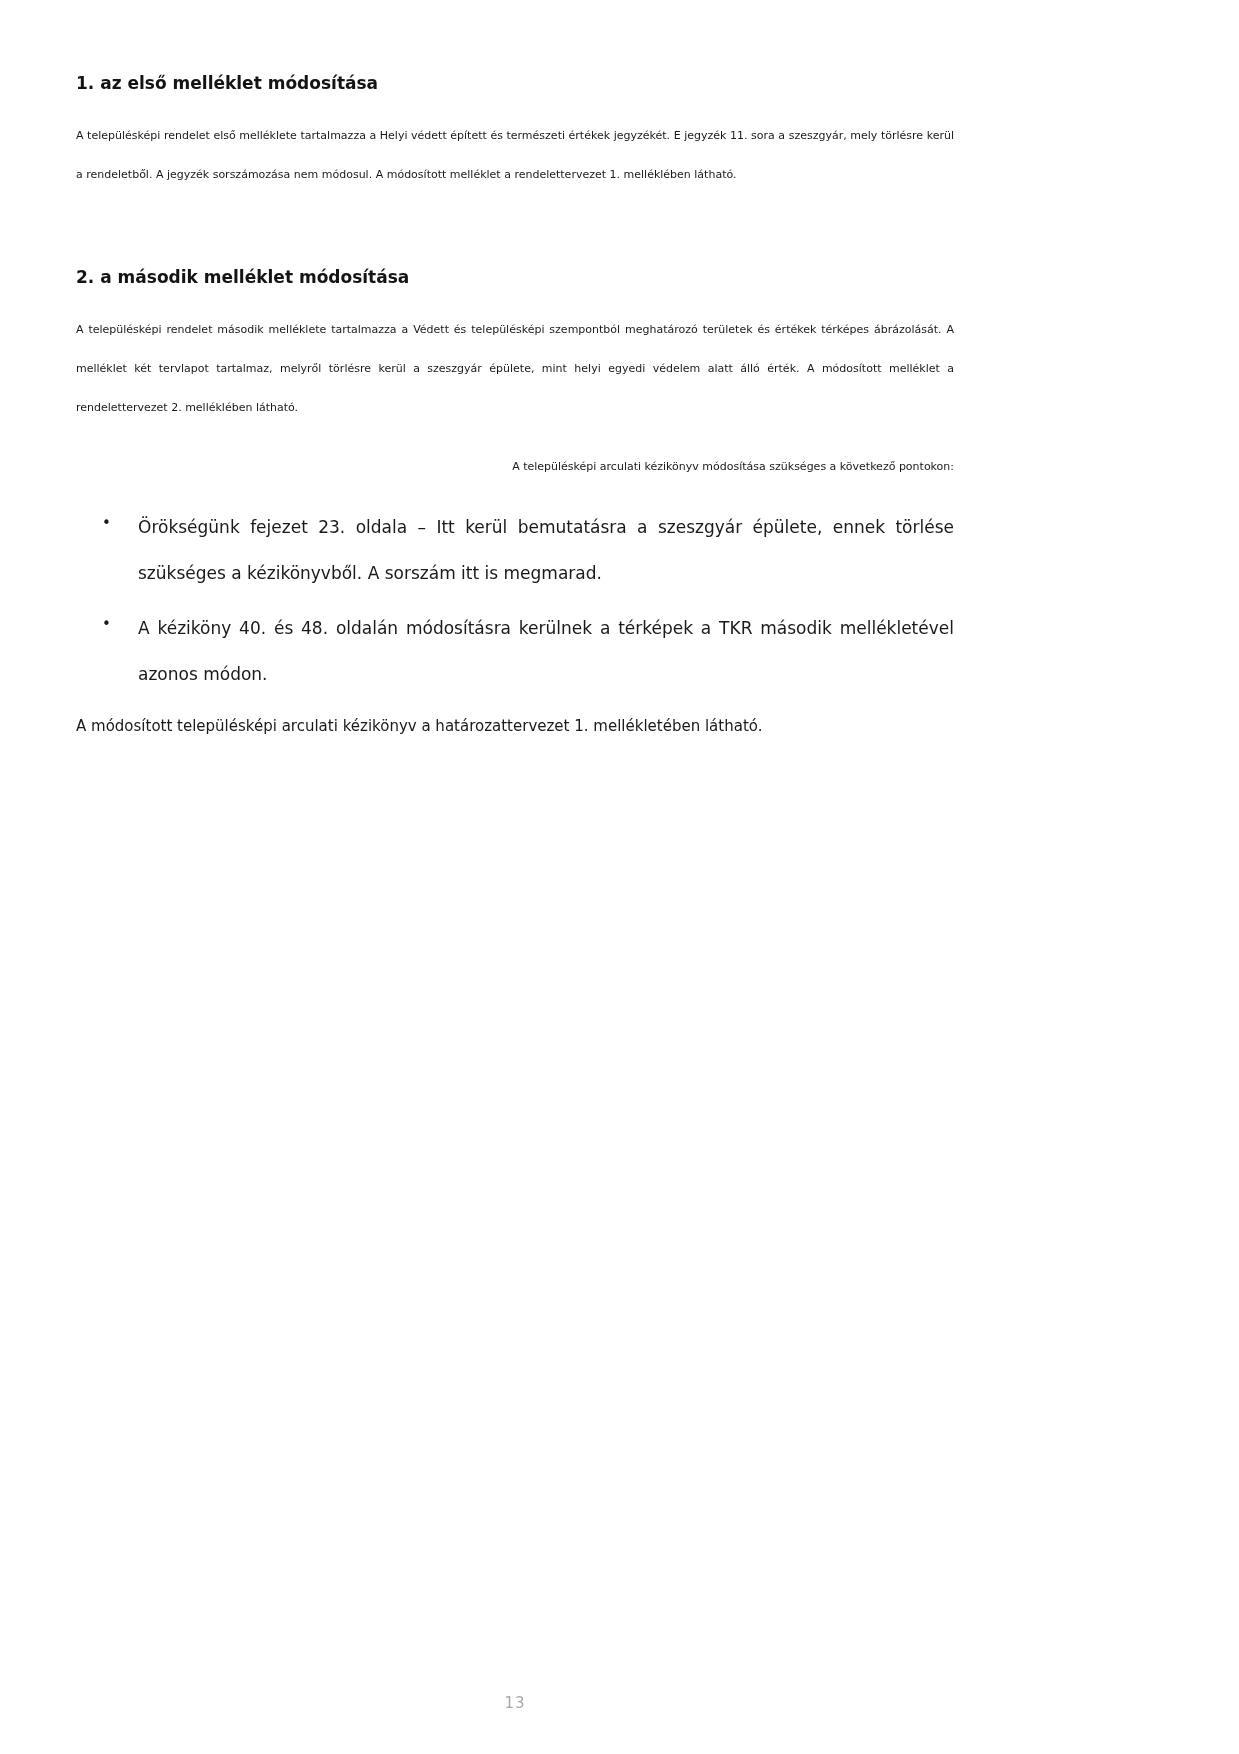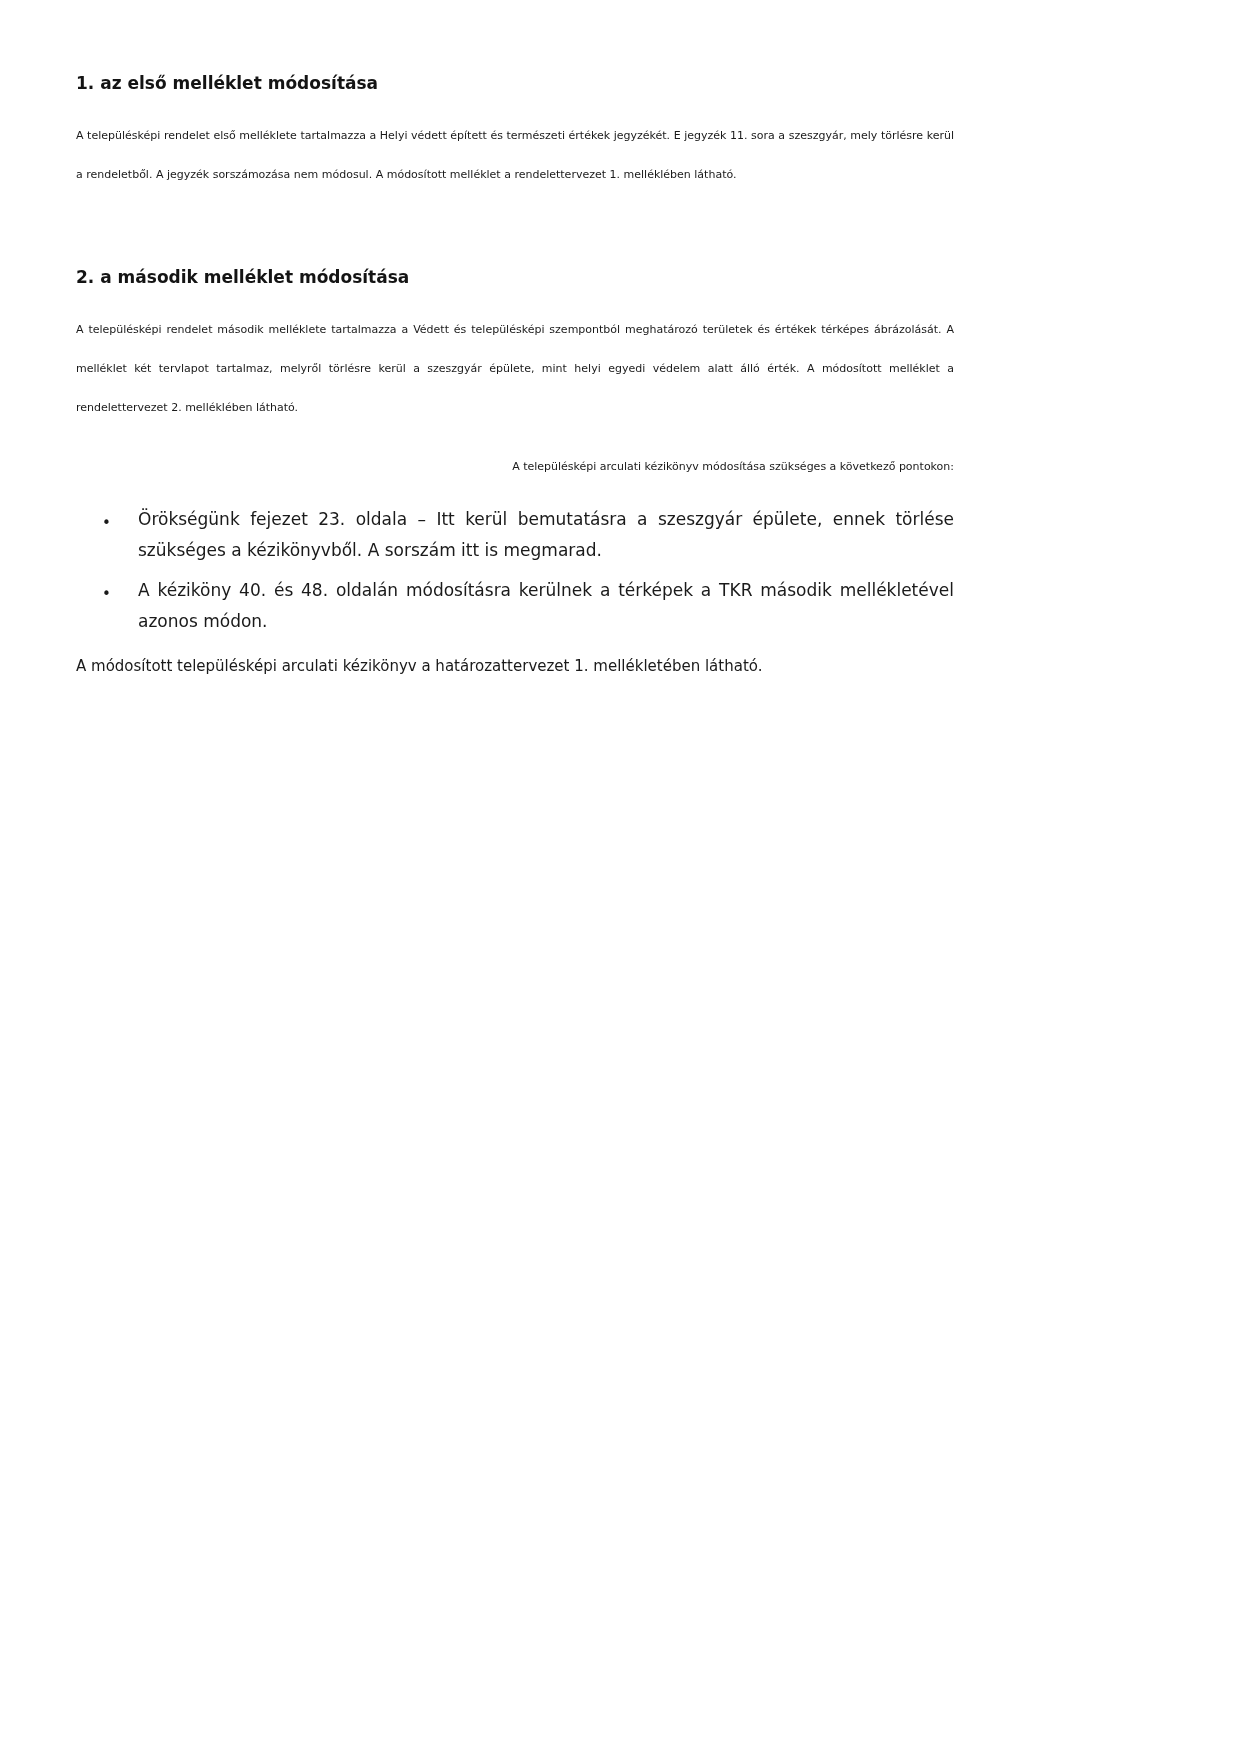--- a/index.html
+++ b/index.html
@@ -63,21 +63,21 @@
     flex: 0 0 36px;
     margin-left: 26px;
     font-size: 15px;
     line-height: 39px;
     color: #1a1a1a;
   }
 
   .bullet-text {
     flex: 1 1 auto;
     font-size: 17px;
-    line-height: 31px;
+    line-height: 46px;
     text-align: justify;
     color: #1a1a1a;
   }
 
   .closing-para {
     margin-top: 10px;
     font-size: 15px;
     line-height: 39px;
     text-align: left;
     color: #1a1a1a;
@@ -116,14 +116,17 @@
       <span class="bullet-text">Örökségünk fejezet 23. oldala – Itt kerül bemutatásra a szeszgyár épülete, ennek törlése szükséges a kézikönyvből. A sorszám itt is megmarad.</span>
     </li>
     <li class="bullet-item">
       <span class="bullet-marker">•</span>
       <span class="bullet-text">A kéziköny 40. és 48. oldalán módosításra kerülnek a térképek a TKR második mellékletével azonos módon.</span>
     </li>
   </ul>
 
   <p class="closing-para">A módosított településképi arculati kézikönyv a határozattervezet 1. mellékletében látható.</p>
 
+  <div class="page-footer">
+    <span class="page-number">13</span>
+  </div>
 
 </div>
 
 </body></html>

